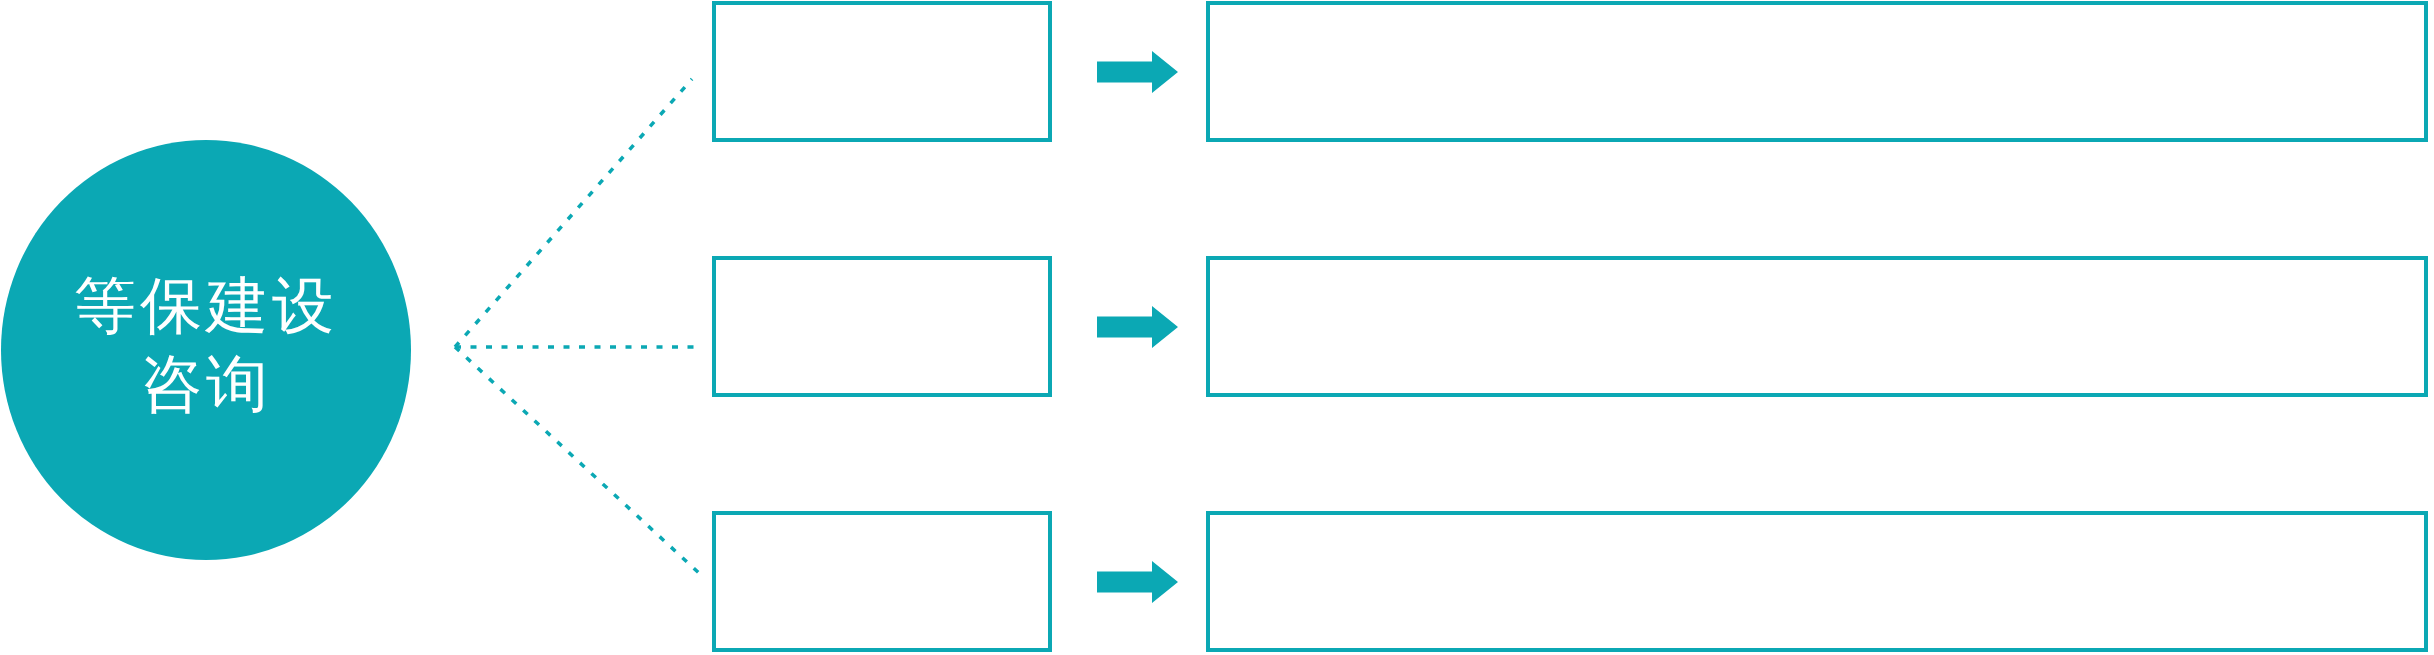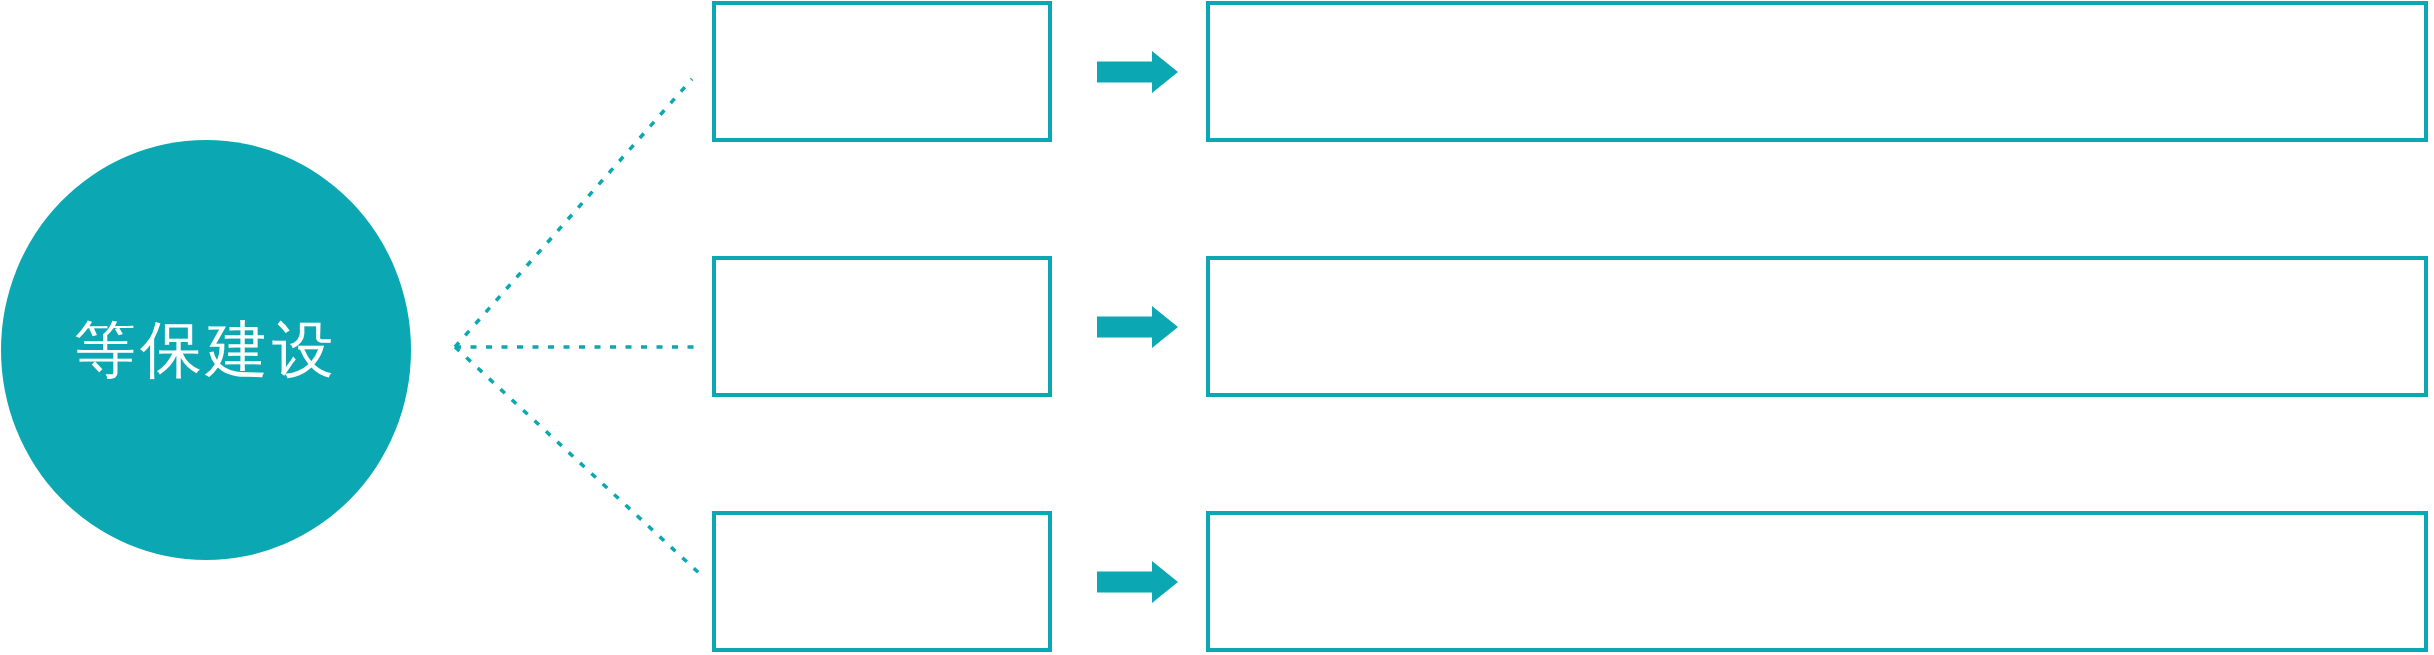--- a/index.html
+++ b/index.html
@@ -29,20 +29,21 @@
     display: flex;
     flex-direction: column;
     align-items: center;
     justify-content: center;
     color: var(--circle-text);
     font-size: 62px;
     font-weight: 300;
     letter-spacing: 4px;
     line-height: 78px;
     text-align: center;
+    font-family: Liberation Mono, monospace;
   }
   
   .connector-layer {
     position: absolute;
     left: 0;
     top: 0;
     width: 2434px;
     height: 655px;
     display: block;
   }
@@ -70,20 +71,21 @@
   .row-2 { top: 256px; }
   .row-3 { top: 511px; }
 </style>
 </head>
 <body>
 
 <div class="stage">
 
   <div class="circle">
     <span>等保建设</span>
+    <span>咨询</span>
   </div>
 
   <svg class="connector-layer" viewBox="0 0 2434 655" xmlns="http://www.w3.org/2000/svg">
     <line class="dotted-line" x1="455" y1="347" x2="692" y2="79"></line>
     <line class="dotted-line" x1="455" y1="347" x2="703" y2="347"></line>
     <line class="dotted-line" x1="455" y1="347" x2="700" y2="574"></line>
 
     <polygon class="block-arrow" points="1097,61.5 1152,61.5 1152,51 1178,72 1152,93 1152,82.5 1097,82.5"></polygon>
     <polygon class="block-arrow" points="1097,316.5 1152,316.5 1152,306 1178,327 1152,348 1152,337.5 1097,337.5"></polygon>
     <polygon class="block-arrow" points="1097,571.5 1152,571.5 1152,561 1178,582 1152,603 1152,592.5 1097,592.5"></polygon>

